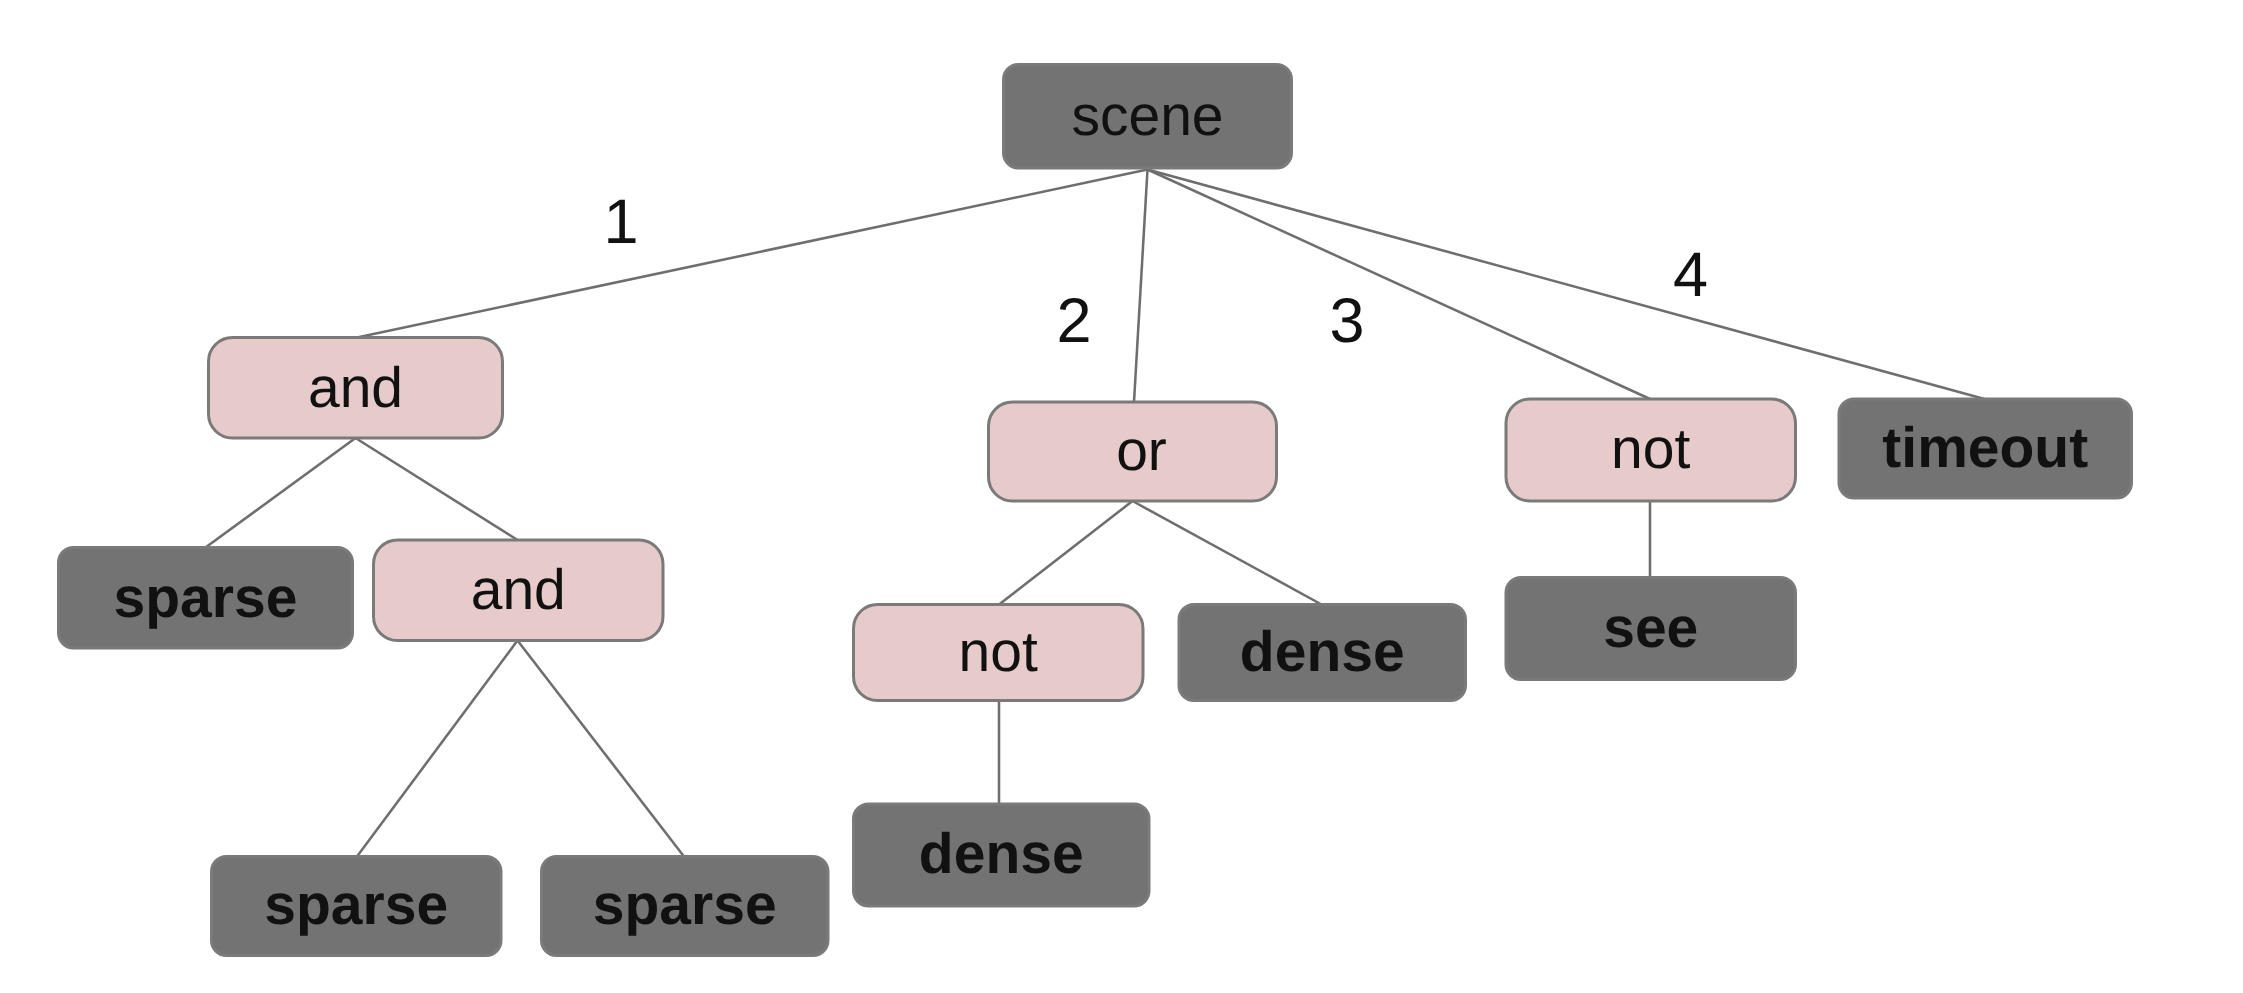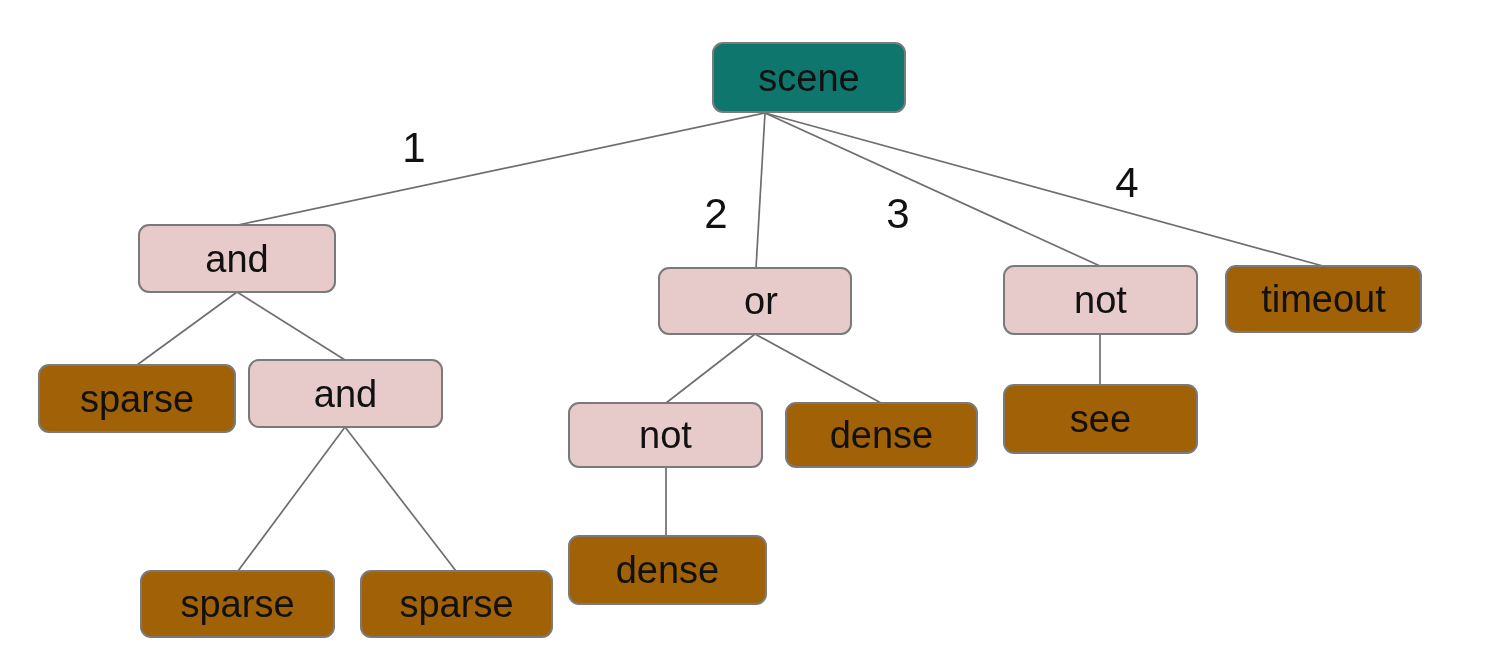--- a/index.html
+++ b/index.html
@@ -26,23 +26,23 @@
     align-items: center;
     justify-content: center;
     box-sizing: border-box;
     border: 2px solid #7a7a7a;
     border-radius: 11px;
     font-size: 38px;
     line-height: 1;
     color: #111111;
     white-space: nowrap;
   }
-  .node--root      { background: #0f766e; margin-left: 44px; }
-  .node--composite { background: #e7cbca; }
-  .node--leaf      { background: #a16207; }
+  .node--root      { background: #737373; }
+  .node--composite { background: #e7cbca; border-radius: 17px; }
+  .node--leaf      { background: #737373; font-weight: bold; }
   .edge-label {
     position: absolute;
     transform: translate(-50%, -50%);
     font-size: 42px;
     color: #111111;
   }
 </style>
 </head>
 <body>
 

